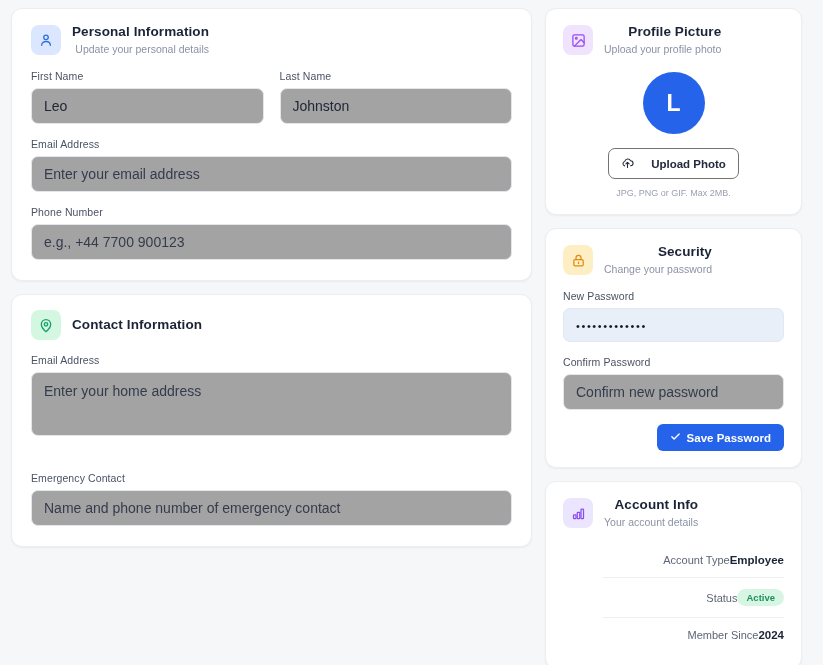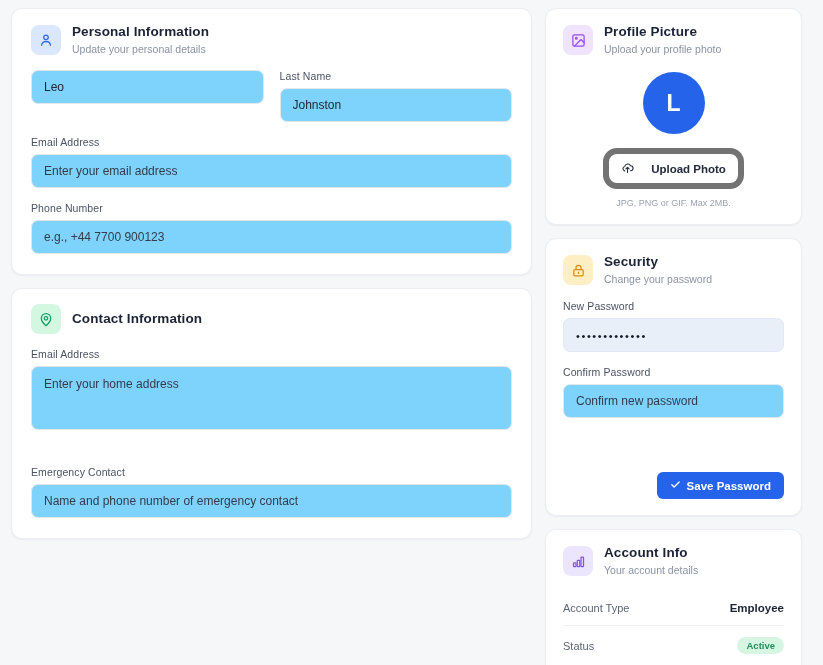--- a/index.html
+++ b/index.html
@@ -22,21 +22,21 @@
   .card {
     background: #ffffff;
     border: 1px solid #eceef1;
     border-radius: 11px;
     box-shadow: 0 1px 2px rgba(16,24,40,.05);
   }
   .card-pad-l { padding: 15px 19px 20px 19px; }
   .card-pad-r { padding: 15px 17px 16px 17px; }
 
   
-  .chead { display: flex; align-items: center; gap: 11px; margin-bottom: 14px; }
+  .chead { display: flex; align-items: center; gap: 11px; margin-bottom: 14px; text-align: right; }
   .chead-icon {
     width: 30px; height: 30px; border-radius: 8px;
     display: flex; align-items: center; justify-content: center;
     flex: 0 0 30px;
   }
   .chead-icon svg { display: block; }
   .chead-txt { display: flex; flex-direction: column; justify-content: center; }
   .chead-title { font-size: 13.5px; font-weight: bold; color: #1b2337; line-height: 1.25; letter-spacing: .1px; }
   .chead-sub   { font-size: 10.5px; color: #8a93a4; line-height: 1.35; margin-top: 1px; }
 
@@ -45,23 +45,23 @@
   .icon-purple { background: #efe3fd; }
   .icon-amber  { background: #fdeec4; }
   .icon-violet { background: #ebe6fd; }
 
   
   .flabel { font-size: 10.5px; color: #4a5263; margin-bottom: 6px; display: block; letter-spacing: .1px; }
   .finput {
     width: 100%;
     border: 1px solid #e3e6eb;
     border-radius: 7px;
-    background: #7dd3fc;
-    font-family: "Liberation Sans", sans-serif;
-    font-size: 12px;
+    background: #a3a3a3;
+    font-family: "Liberation Sans", sans-serif;
+    font-size: 14px;
     color: #202737;
     padding: 9px 12px;
     outline: none;
   }
   .finput::placeholder { color: #343b4c; }
   .finput.ta { height: 64px; resize: none; line-height: 1.4; }
   .finput.filled {
     background: #e9eff9;
     border-color: #e0e8f5;
     letter-spacing: 1.6px;
@@ -78,46 +78,46 @@
   .pp-body { display: flex; flex-direction: column; align-items: center; padding-top: 2px; }
   .avatar {
     width: 62px; height: 62px; border-radius: 50%;
     background: #2563eb;
     display: flex; align-items: center; justify-content: center;
     color: #fff; font-size: 23px; font-weight: bold;
   }
   .upload-btn {
     margin-top: 14px;
     display: inline-flex; align-items: center; gap: 17px;
-    border: 6px solid #737373; border-radius: 14px;
+    border: 1px solid #737373; border-radius: 7px;
     background: #fff;
     padding: 7px 12px;
     font-size: 11.5px; font-weight: bold; color: #222a3b;
     font-family: "Liberation Sans", sans-serif;
     cursor: pointer;
   }
   .pp-hint { margin-top: 9px; font-size: 9px; color: #99a1b0; }
 
   
   .btn-row { display: flex; justify-content: flex-end; margin-top: 13px; }
   .save-btn {
     display: inline-flex; align-items: center; gap: 6px;
     background: #2563eb; border: none; border-radius: 6px;
     color: #fff; font-size: 11.5px; font-weight: bold;
     padding: 7px 13px;
     font-family: "Liberation Sans", sans-serif;
     cursor: pointer;
-    margin-top: 40px;
   }
 
   
   .ai-row {
-    display: flex; align-items: center; justify-content: space-between;
+    display: flex; align-items: center; justify-content: flex-end;
     padding: 11px 0;
     border-bottom: 1px solid #eef0f3;
+    margin-left: 40px;
   }
   .ai-row:last-child { border-bottom: none; }
   .ai-label { font-size: 11px; color: #5d6575; }
   .ai-value { font-size: 11.5px; color: #1b2337; font-weight: bold; }
   .badge {
     background: #d6f6e3; color: #20905c;
     font-size: 9.5px; font-weight: bold;
     padding: 3px 9px; border-radius: 9px;
   }
 </style>
@@ -137,20 +137,21 @@
           </svg>
         </div>
         <div class="chead-txt">
           <div class="chead-title">Personal Information</div>
           <div class="chead-sub">Update your personal details</div>
         </div>
       </div>
 
       <div class="row2 fgroup">
         <div>
+          <label class="flabel">First Name</label>
           <input class="finput" type="text" value="Leo" style="">
         </div>
         <div>
           <label class="flabel">Last Name</label>
           <input class="finput" type="text" value="Johnston" style="">
         </div>
       </div>
 
       <div class="fgroup">
         <label class="flabel">Email Address</label>

